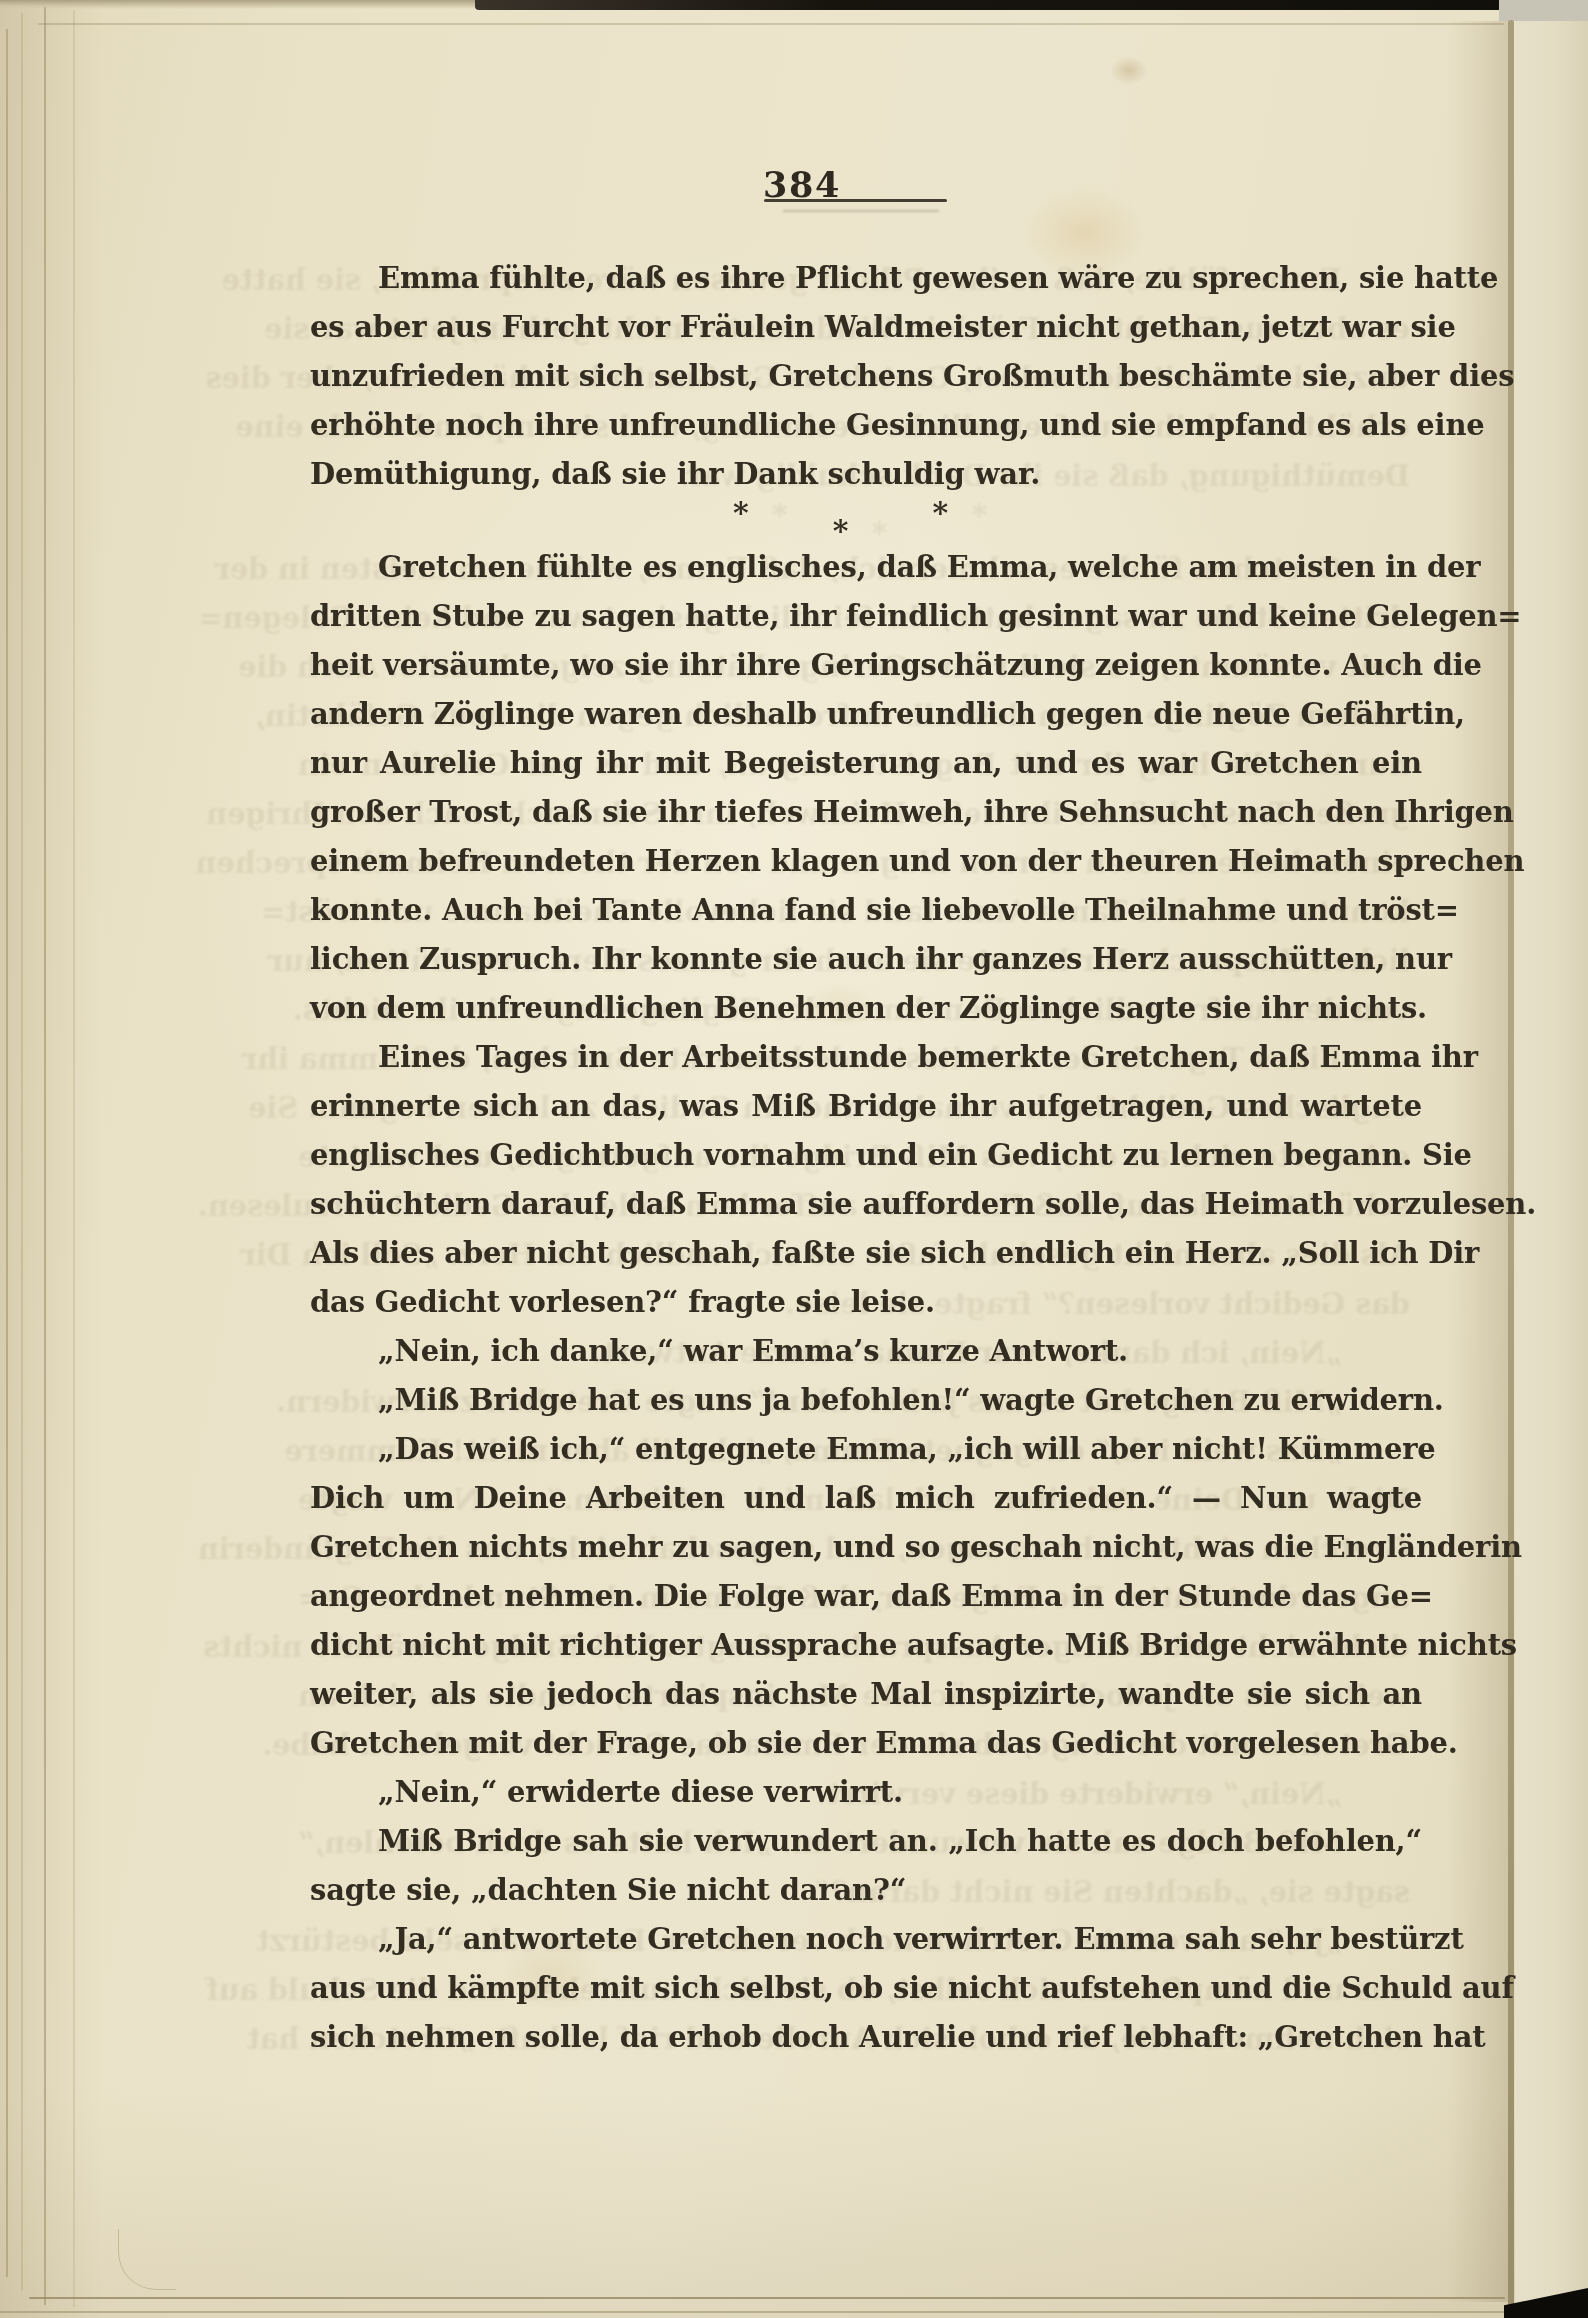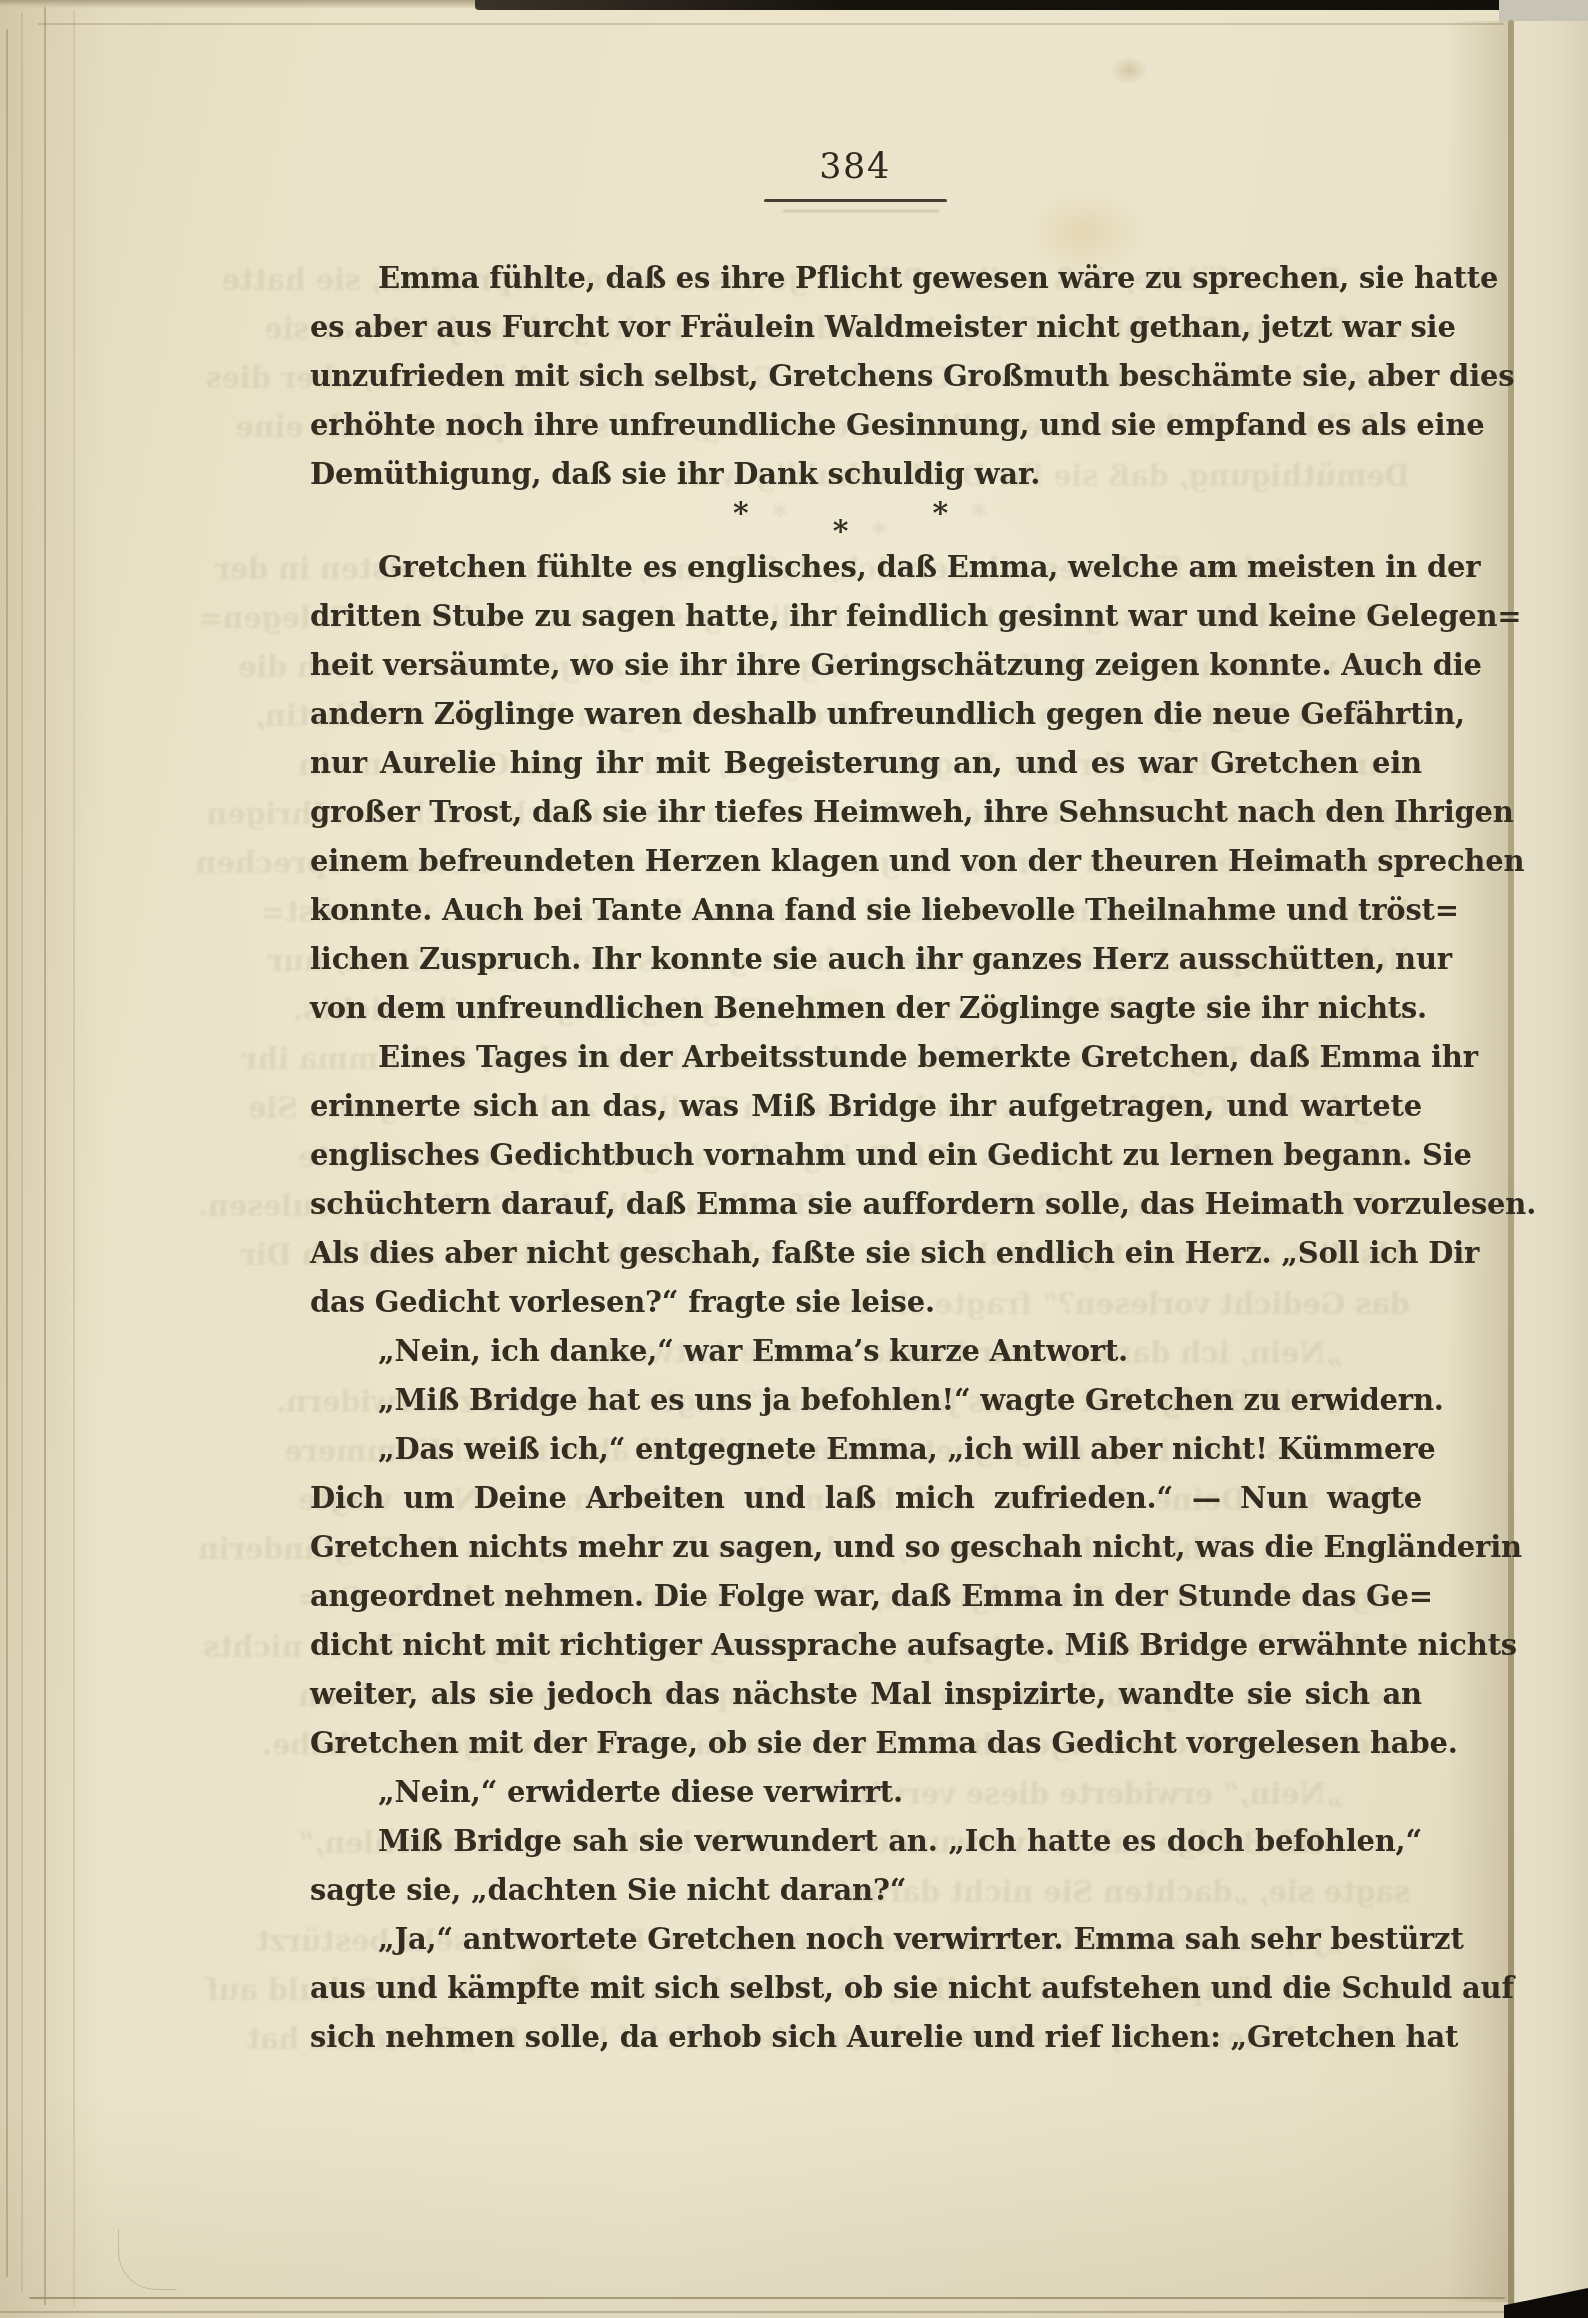--- a/index.html
+++ b/index.html
@@ -44,22 +44,22 @@
     clip-path:polygon(0 62%,100% 14%,100% 100%,0 100%);}
   .stain-a{left:1021px;top:187px;width:127px;height:91px;border-radius:50%;
     background:radial-gradient(closest-side,rgba(198,158,78,.20),rgba(198,158,78,0));}
   .stain-b{left:1110px;top:56px;width:38px;height:29px;border-radius:50%;
     background:radial-gradient(closest-side,rgba(150,118,58,.26),rgba(150,118,58,0));}
   .stain-c{left:500px;top:1938px;width:103px;height:75px;border-radius:50%;
     background:radial-gradient(closest-side,rgba(180,150,80,.12),rgba(180,150,80,0));}
   .stain-d{left:802px;top:981px;width:75px;height:49px;border-radius:50%;
     background:radial-gradient(closest-side,rgba(180,150,80,.10),rgba(180,150,80,0));}
   
-  .page-num{left:763px;top:146px;width:184px;text-align:center;
-    font-size:35px;font-weight:normal;letter-spacing:1.6px;color:#2f2920;}
+  .page-num{left:763px;top:164px;width:184px;
+    font-size:35px;font-weight:bold;letter-spacing:1.6px;color:#2f2920;}
   .head-rule{left:764px;top:199px;width:183px;height:3.2px;background:#2e281e;opacity:.88;border-radius:1.6px;}
   .head-rule-ghost{left:783px;top:210px;width:156px;height:2.4px;background:#5d523c;opacity:.28;filter:blur(1.2px);}
   
   .text-block{left:310px;top:238px;width:1112px;font-size:29px;font-weight:bold;
     line-height:49px;letter-spacing:-0.2px;z-index:3;margin-top:16px;}
   .ghost-text{left:298px;top:256px;width:1112px;font-size:29px;font-weight:bold;
     line-height:49px;letter-spacing:-0.2px;z-index:1;
     transform:scaleX(-1);opacity:.10;color:#6b5d41;filter:blur(1.3px);}
   .line{height:49px;text-align:justify;text-align-last:justify;text-justify:inter-word;white-space:nowrap;}
   .line.last{text-align-last:left;}
@@ -180,16 +180,16 @@
       <div class="line">Gretchen nichts mehr zu sagen, und so geschah nicht, was die Engländerin</div>
       <div class="line">angeordnet nehmen.  Die Folge war, daß Emma in der Stunde das Ge=</div>
       <div class="line">dicht nicht mit richtiger Aussprache aufsagte.  Miß Bridge erwähnte nichts</div>
       <div class="line">weiter, als sie jedoch das nächste Mal inspizirte, wandte sie sich an</div>
       <div class="line last">Gretchen mit der Frage, ob sie der Emma das Gedicht vorgelesen habe.</div>
       <div class="line first last">„Nein,“ erwiderte diese verwirrt.</div>
       <div class="line first">Miß Bridge sah sie verwundert an.  „Ich hatte es doch befohlen,“</div>
       <div class="line last">sagte sie, „dachten Sie nicht daran?“</div>
       <div class="line first">„Ja,“ antwortete Gretchen noch verwirrter.  Emma sah sehr bestürzt</div>
       <div class="line">aus und kämpfte mit sich selbst, ob sie nicht aufstehen und die Schuld auf</div>
-      <div class="line last">sich nehmen solle, da erhob sich Aurelie und rief lichen: „Gretchen hat</div>
+      <div class="line last">sich nehmen solle, da erhob doch Aurelie und rief lebhaft: „Gretchen hat</div>
     </div>
 </div>
 
 
 </body></html>

